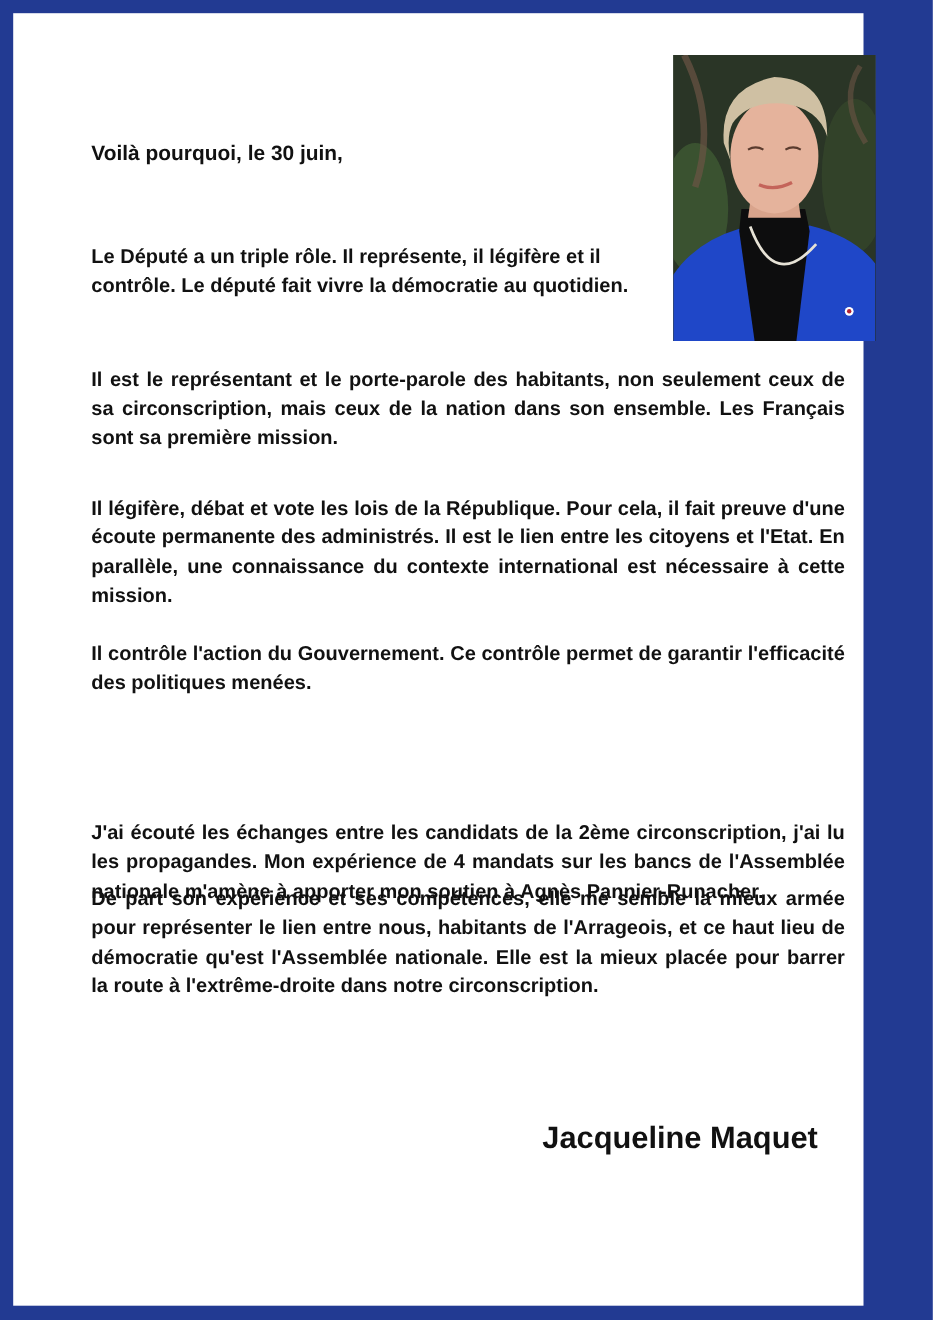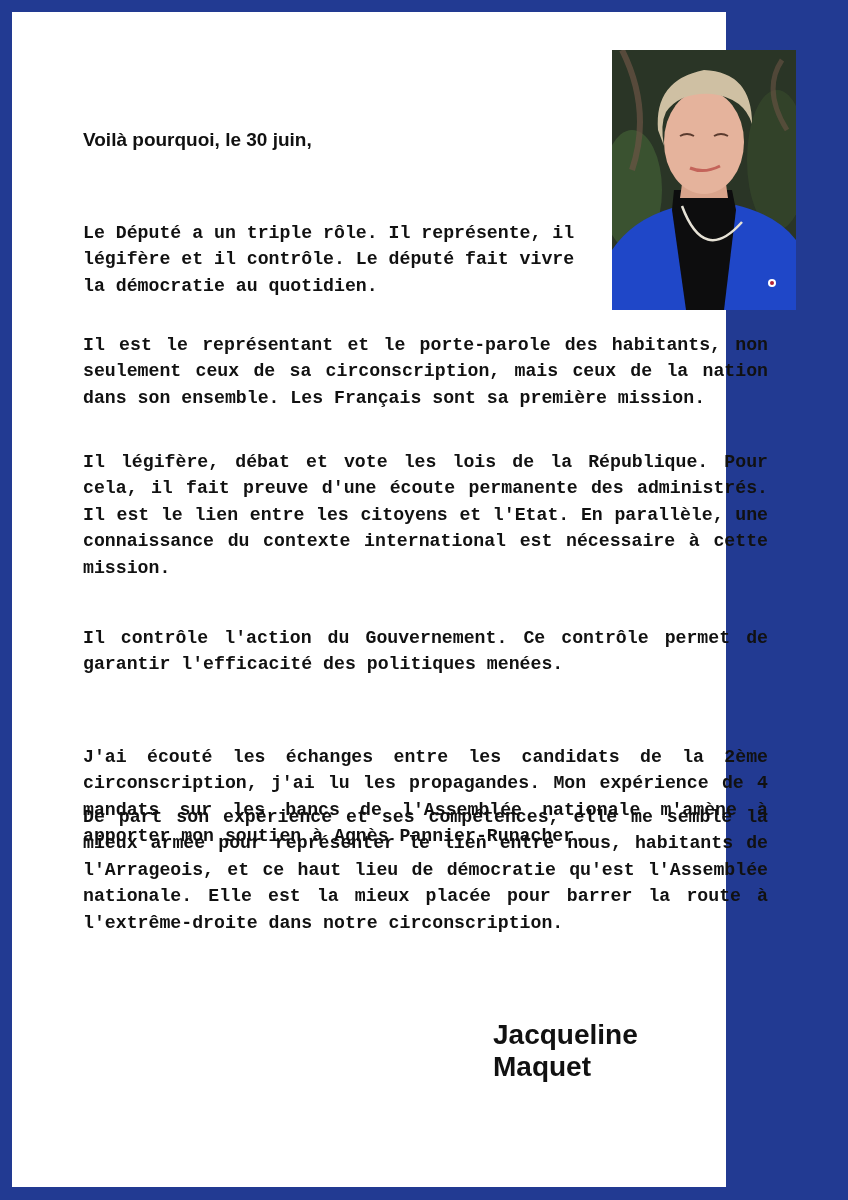--- a/index.html
+++ b/index.html
@@ -7,21 +7,21 @@
       width: 848px; height: 1200px;
       background: #223a92;
       position: relative;
       overflow: hidden;
       font-family: "Liberation Sans", "DejaVu Sans", sans-serif;
       color: #111;
     }
     .page {
       position: absolute;
       left: 12px; top: 12px;
-      width: 714px; height: 1175px;
+      width: 773px; height: 1175px;
       background: #ffffff;
     }
     .photo {
       position: absolute;
       left: 600px; top: 38px;
       width: 184px; height: 260px;
       overflow: hidden;
       background: linear-gradient(160deg, #2f3a2a 0%, #3c4a32 30%, #24301f 60%, #1c2418 100%);
     }
     .photo svg { display: block; }
@@ -36,21 +36,20 @@
     .headline .big { font-size: 28px; letter-spacing: 0.2px; }
     .para {
       position: absolute;
       left: 71px;
       width: 685px;
       font-size: 18.2px;
       font-weight: bold;
       line-height: 26.4px;
       text-align: justify;
       margin: 0;
-      font-family: Liberation Mono, monospace;
     }
     .para.narrow { width: 520px; text-align: left; }
     .para.left { text-align: left; }
     .signature {
       position: absolute;
       left: 481px; top: 1007px;
       font-size: 28px;
       font-weight: bold;
     }
   </style>
@@ -90,18 +89,18 @@
     </svg>
   </div>
 
   <div class="headline">
     <span class="l1">Voilà pourquoi, le 30 juin,</span>
   </div>
 
   <p class="para narrow" style="top:208px;">Le Député a un triple rôle. Il représente, il légifère et il contrôle. Le député fait vivre la démocratie au quotidien.</p>
   <p class="para" style="top:320px;">Il est le représentant et le porte-parole des habitants, non seulement ceux de sa circonscription, mais ceux de la nation dans son ensemble. Les Français sont sa première mission.</p>
   <p class="para" style="top:437px;">Il légifère, débat et vote les lois de la République. Pour cela, il fait preuve d'une écoute permanente des administrés. Il est le lien entre les citoyens et l'Etat. En parallèle, une connaissance du contexte international est nécessaire à cette mission.</p>
-  <p class="para" style="top:569px;margin-top:44px;">Il contrôle l'action du Gouvernement. Ce contrôle permet de garantir l'efficacité des politiques menées.</p>
+  <p class="para" style="top:569px;">Il contrôle l'action du Gouvernement. Ce contrôle permet de garantir l'efficacité des politiques menées.</p>
   <p class="para" style="top:688px;margin-top:44px;">J'ai écouté les échanges entre les candidats de la 2ème circonscription, j'ai lu les propagandes. Mon expérience de 4 mandats sur les bancs de l'Assemblée nationale m'amène à apporter mon soutien à Agnès Pannier-Runacher.</p>
   <p class="para" style="top:792px;">De part son expérience et ses compétences, elle me semble la mieux armée pour représenter le lien entre nous, habitants de l'Arrageois, et ce haut lieu de démocratie qu'est l'Assemblée nationale. Elle est la mieux placée pour barrer la route à l'extrême-droite dans notre circonscription.</p>
 
   <div class="signature">Jacqueline Maquet</div>
 </div>
 
 </body></html>

